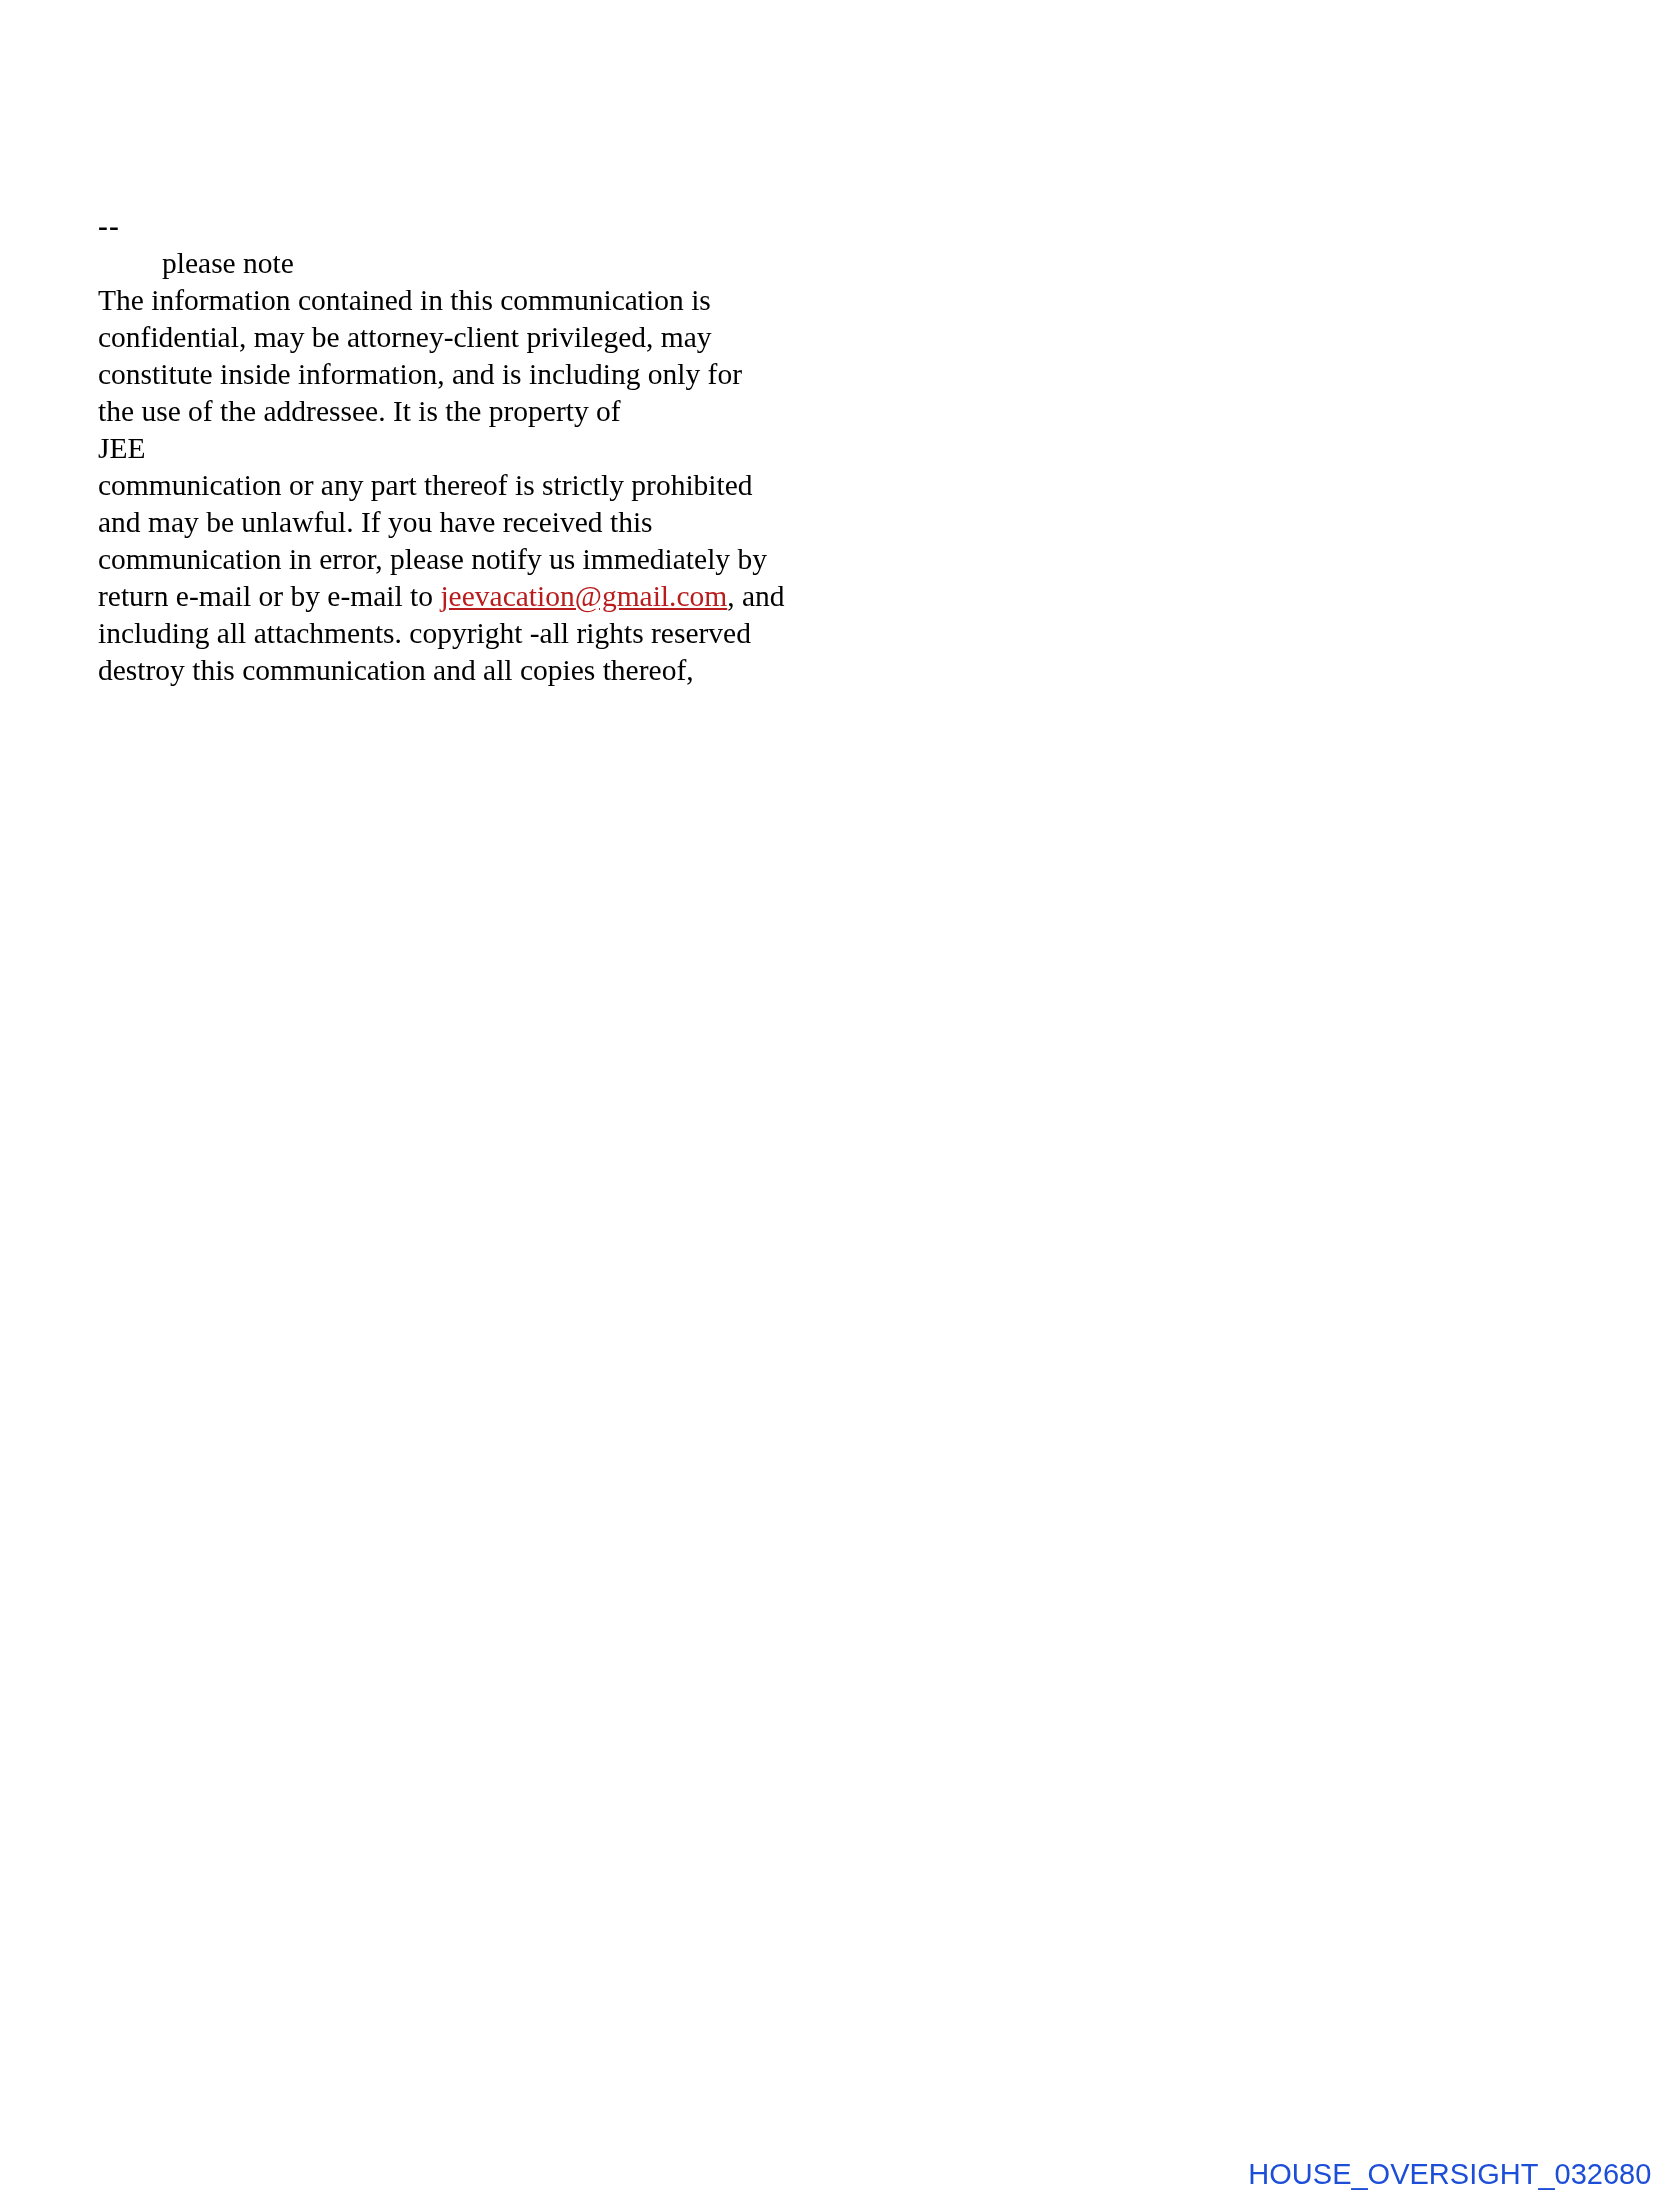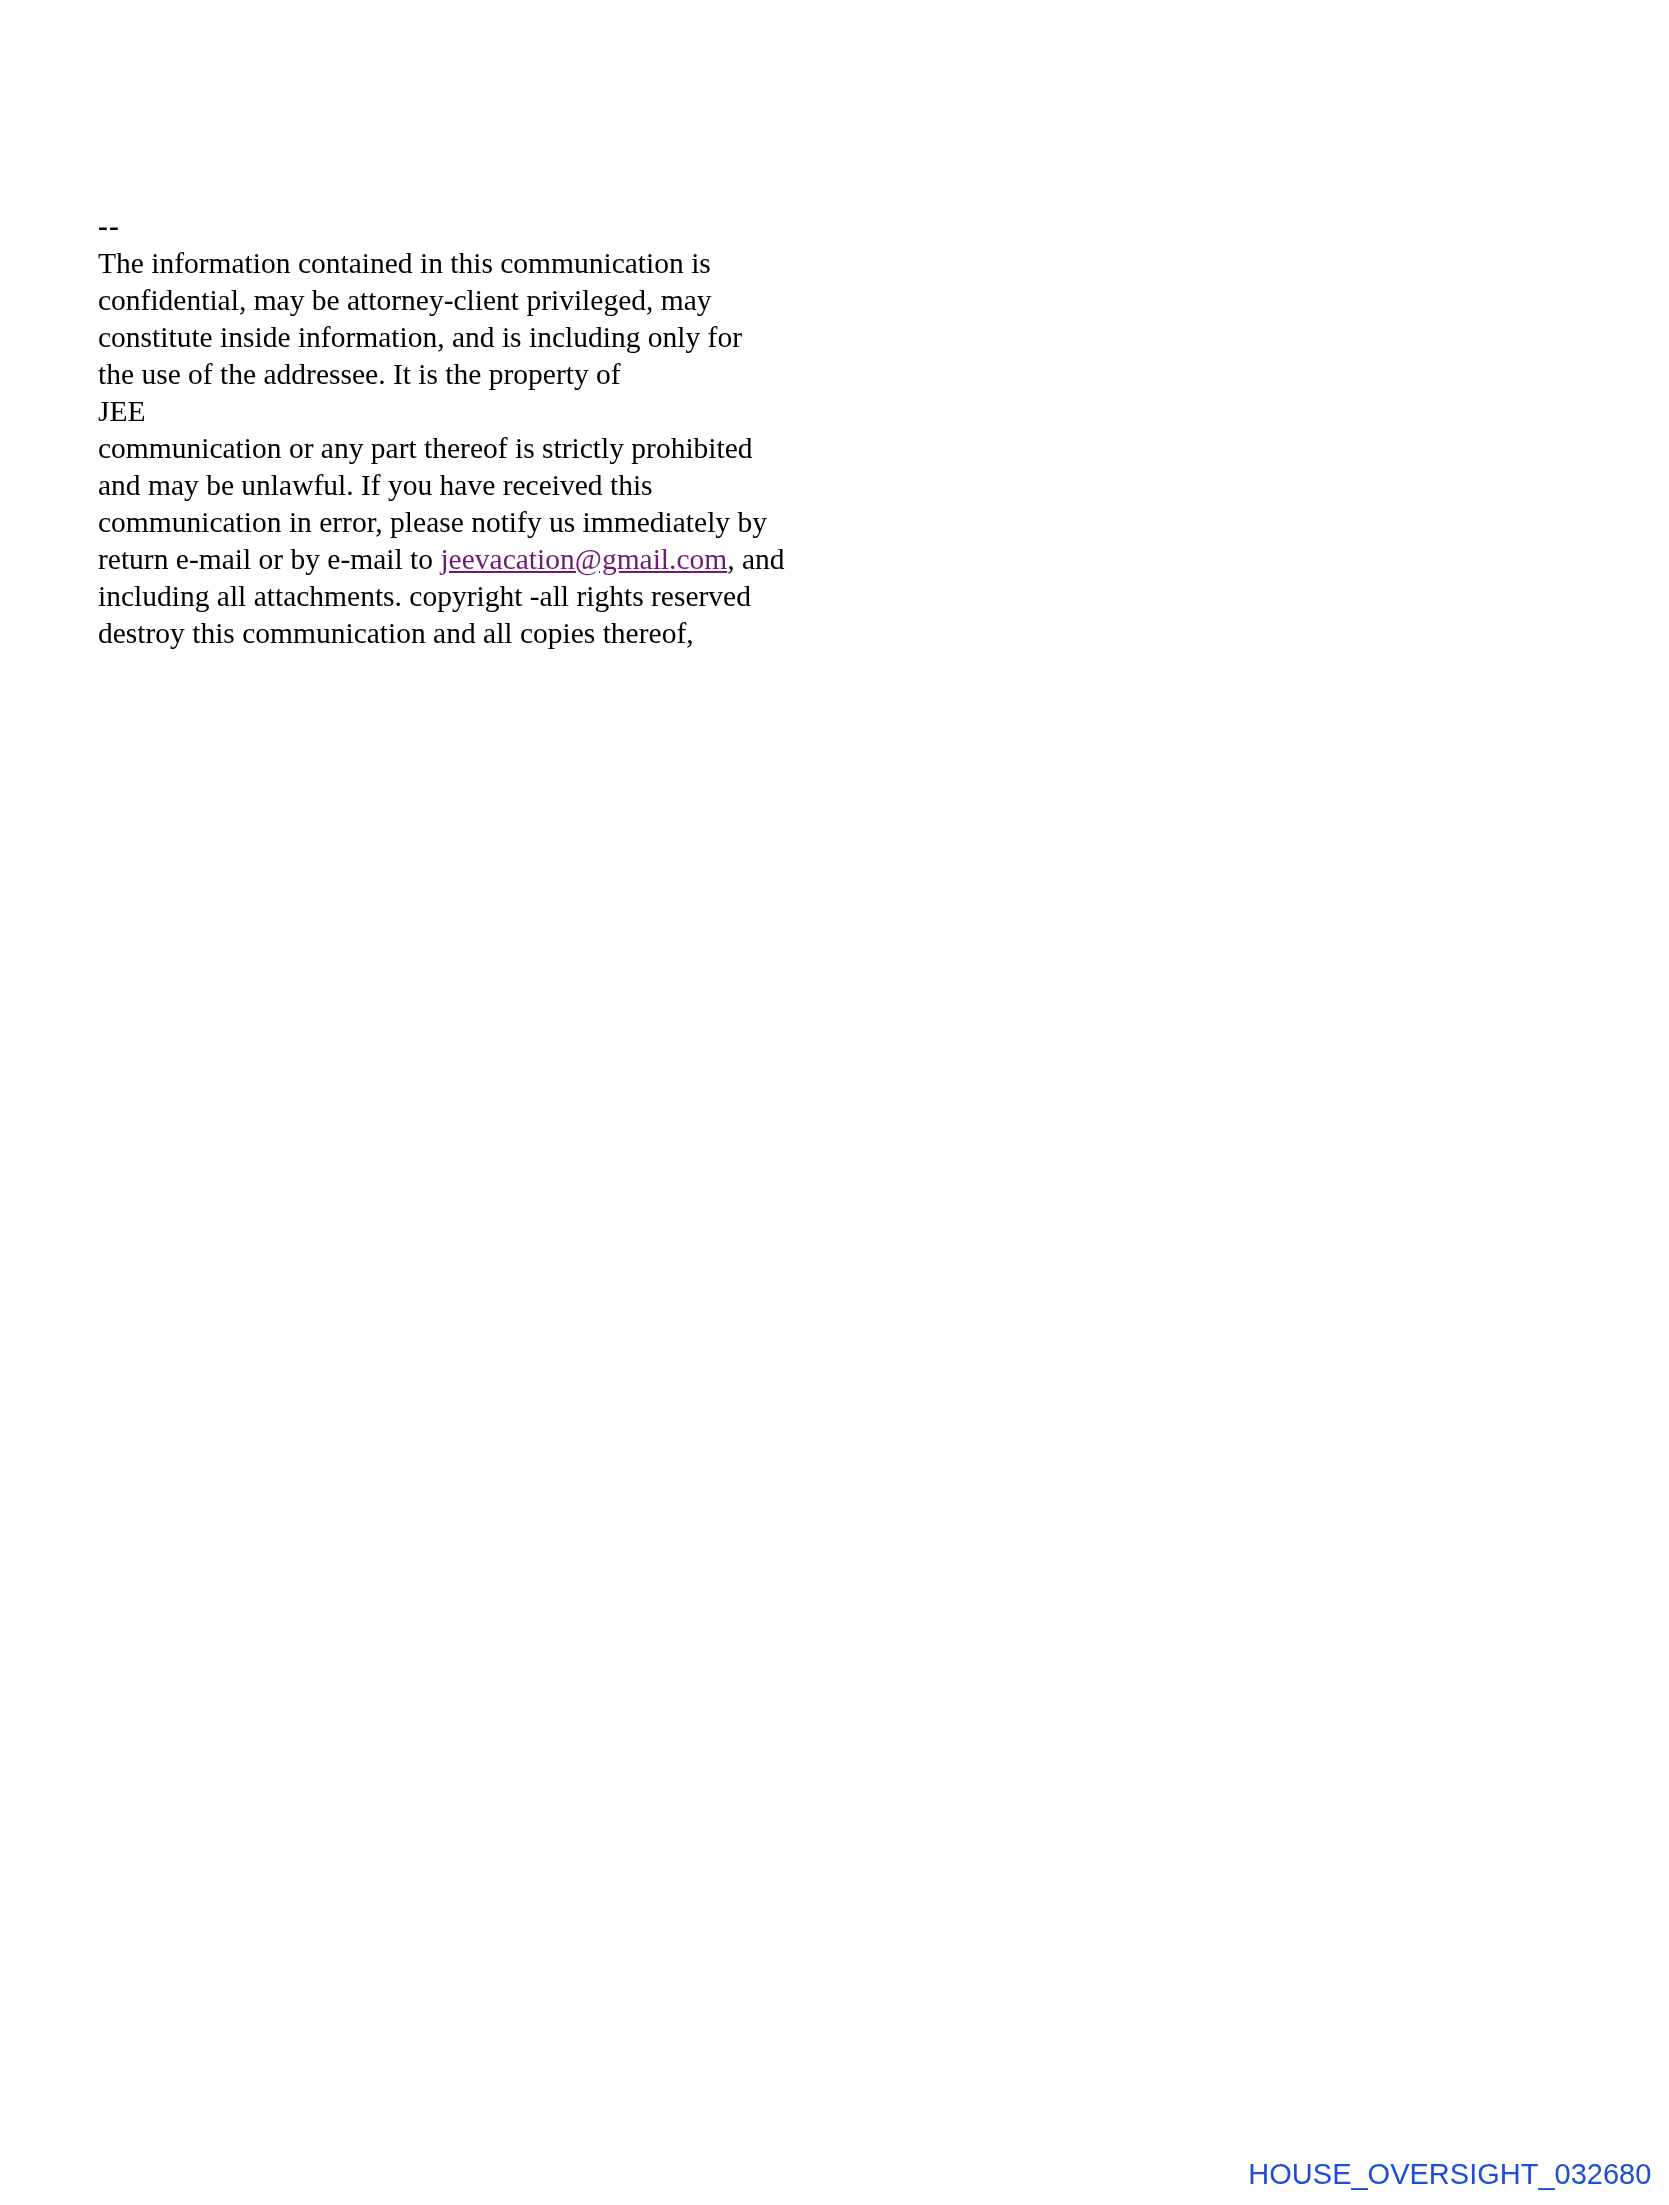--- a/index.html
+++ b/index.html
@@ -33,21 +33,21 @@
     height: 37px;
   }
   .sig-separator {
     font-weight: bold;
     letter-spacing: 1.3px;
   }
   .note-line {
     padding-left: 64px;
   }
   .email-link {
-    color: #701a75;
+    color: #b91c1c;
     text-decoration: underline;
     cursor: pointer;
   }
   .bates-stamp {
     position: absolute;
     right: 17.7px;
     bottom: 14.4px;
     font-family: "Liberation Sans", "DejaVu Sans", sans-serif;
     font-size: 29px;
     color: #1d4ed8;
@@ -56,20 +56,21 @@
 </style>
 </head>
 <body>
 
 <div class="page">
 
   <div class="disclaimer-block">
 
     <div class="disclaimer-line sig-separator">--</div>
 
+    <div class="disclaimer-line note-line">please note</div>
 
     <div class="disclaimer-line">The information contained in this communication is</div>
     <div class="disclaimer-line">confidential, may be attorney-client privileged, may</div>
     <div class="disclaimer-line">constitute inside information, and is including only for</div>
     <div class="disclaimer-line">the use of the addressee. It is the property of</div>
     <div class="disclaimer-line">JEE</div>
     <div class="disclaimer-line">communication or any part thereof is strictly prohibited</div>
     <div class="disclaimer-line">and may be unlawful. If you have received this</div>
     <div class="disclaimer-line">communication in error, please notify us immediately by</div>
 

